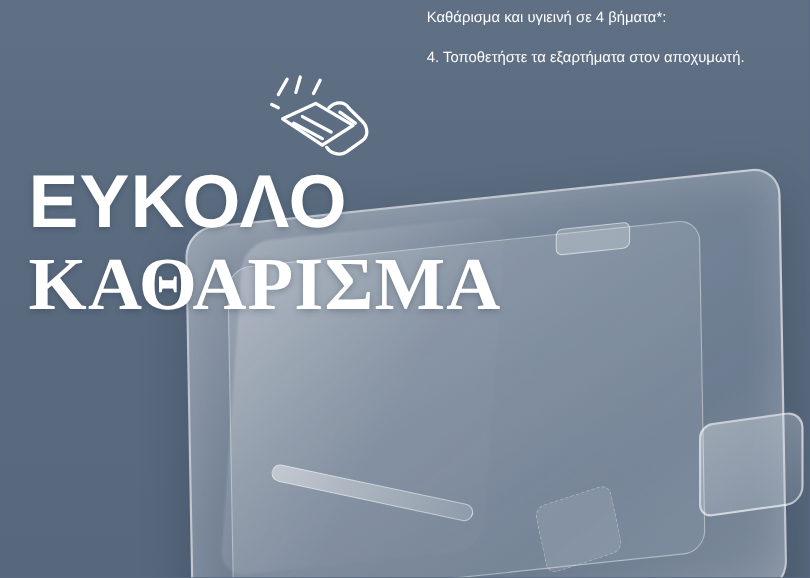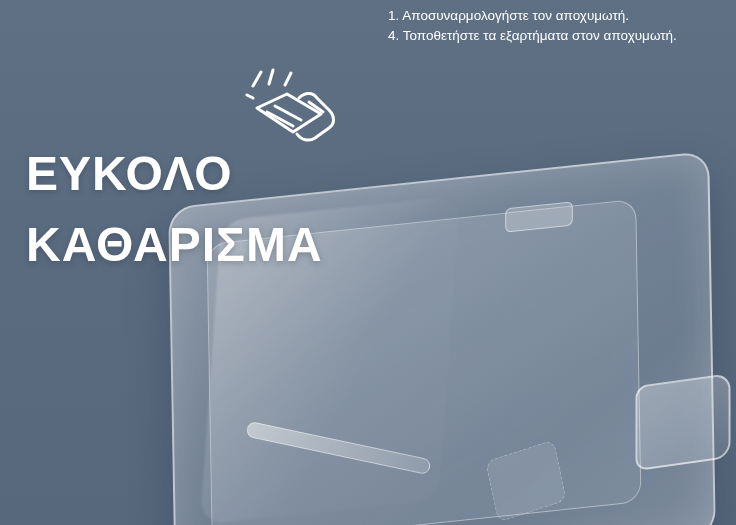--- a/index.html
+++ b/index.html
@@ -109,29 +109,30 @@
     filter: blur(1px);
   }
 
   
   .headline {
     position: absolute;
     left: 26px;
     top: 150px;
     width: 440px;
     color: #ffffff;
-    font-size: 48px;
+    font-size: 68px;
     line-height: 0.98;
     font-weight: bold;
     letter-spacing: 1px;
     text-shadow: 0 2px 6px rgba(25,35,50,0.28);
   }
   .headline .line2 {
     display: block;
-    margin-top: 24px;
+    margin-top: 8px;
+    font-family: Liberation Serif, serif;
   }
 
   
   .wash-icon {
     position: absolute;
     left: 243px;
     top: 68px;
     width: 110px;
     height: 80px;
   }
@@ -184,17 +185,17 @@
       <path d="M66 34 L80 44"></path>
     </svg>
   </div>
 
   <div class="headline">
     <span>ΕΥΚΟΛΟ</span>
     <span class="line2">ΚΑΘΑΡΙΣΜΑ</span>
   </div>
 
   <div class="instructions">
-    <p class="step">1. Αποσυναρμολογήστε τον αποχυμωτή.</p>
+    <div class="title">Καθάρισμα και υγιεινή σε 4 βήματα*:</div>
     <p class="step">4. Τοποθετήστε τα εξαρτήματα στον αποχυμωτή.</p>
   </div>
 
 </div>
 
 </body></html>

